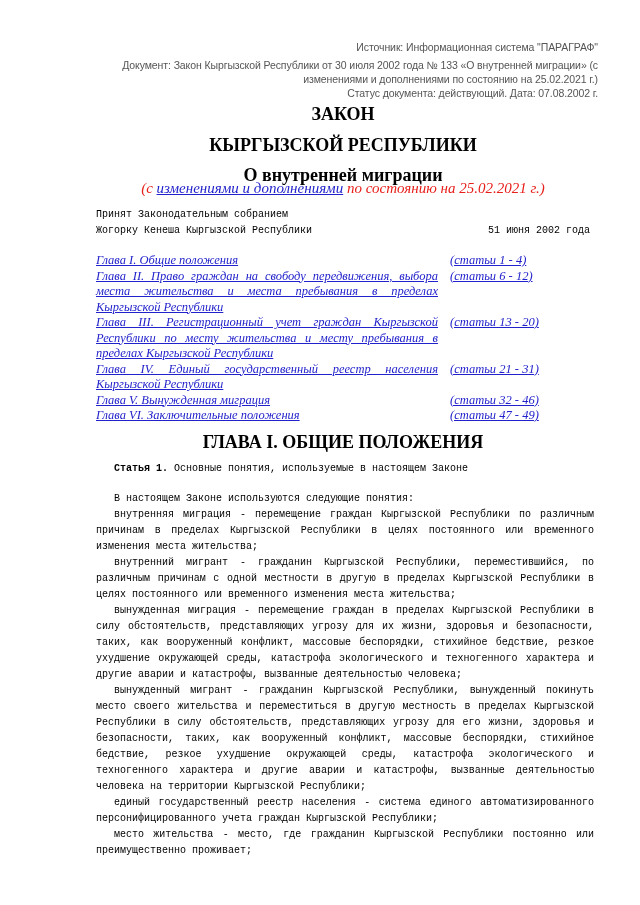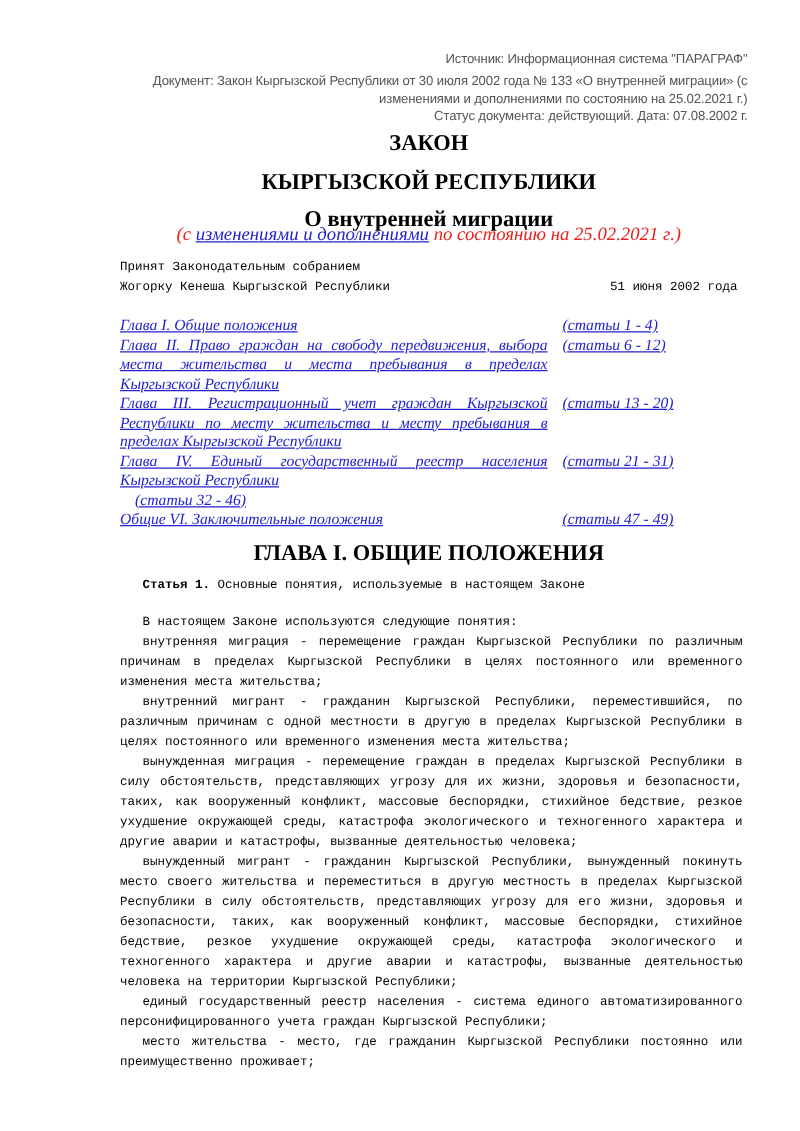--- a/index.html
+++ b/index.html
@@ -55,24 +55,25 @@
   </div>
   <div class="toc-row">
     <div class="toc-left"><span class="link">Глава III. Регистрационный учет граждан Кыргызской Республики по месту жительства и месту пребывания в пределах Кыргызской Республики</span></div>
     <div class="toc-right"><span class="link">(статьи 13 - 20)</span></div>
   </div>
   <div class="toc-row">
     <div class="toc-left"><span class="link">Глава IV. Единый государственный реестр населения Кыргызской Республики</span></div>
     <div class="toc-right"><span class="link">(статьи 21 - 31)</span></div>
   </div>
   <div class="toc-row">
+    <div class="toc-left"><span class="link">Глава V. Вынужденная миграция</span></div>
     <div class="toc-right"><span class="link">(статьи 32 - 46)</span></div>
   </div>
   <div class="toc-row">
-    <div class="toc-left"><span class="link">Общие VI. Заключительные положения</span></div>
+    <div class="toc-left"><span class="link">Глава VI. Заключительные положения</span></div>
     <div class="toc-right"><span class="link">(статьи 47 - 49)</span></div>
   </div>
 </div>
 
 <div class="center serif title-b" style="top:432px;">ГЛАВА I. ОБЩИЕ ПОЛОЖЕНИЯ</div>
 
 <div class="body-txt" style="position:absolute; left:114px; top:461px;">
   <b>Статья 1.</b><span> Основные понятия, используемые в настоящем Законе</span>
 </div>
 

